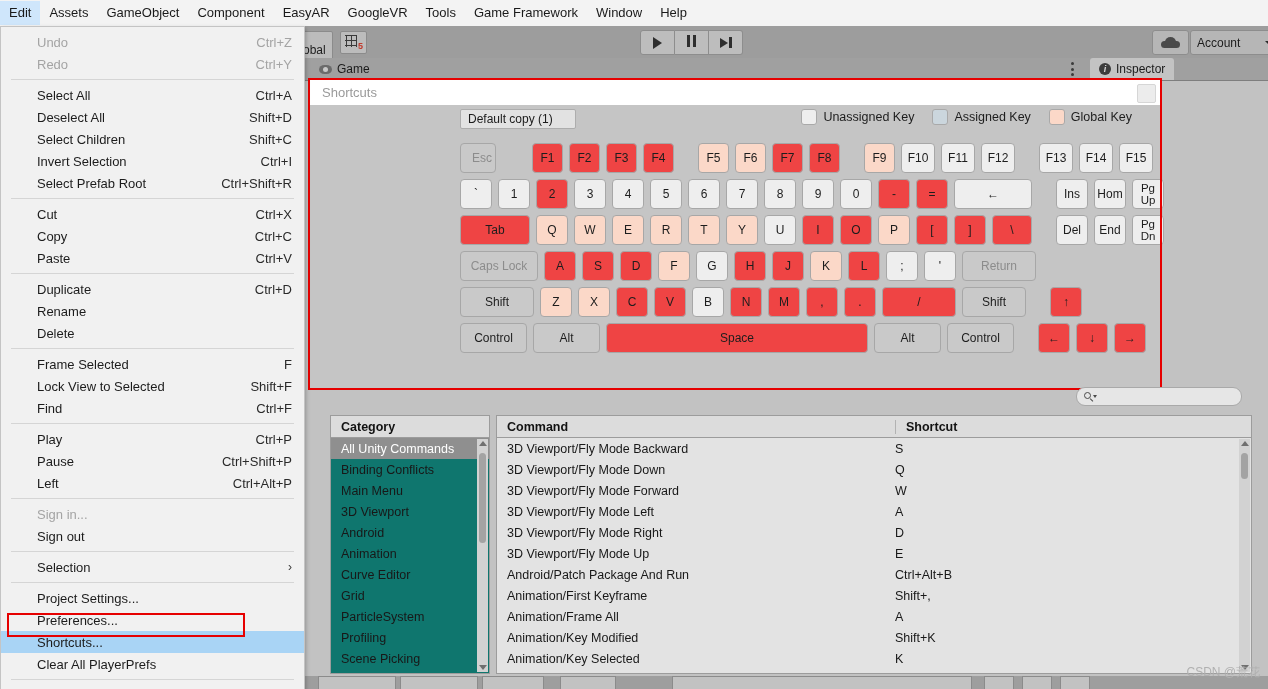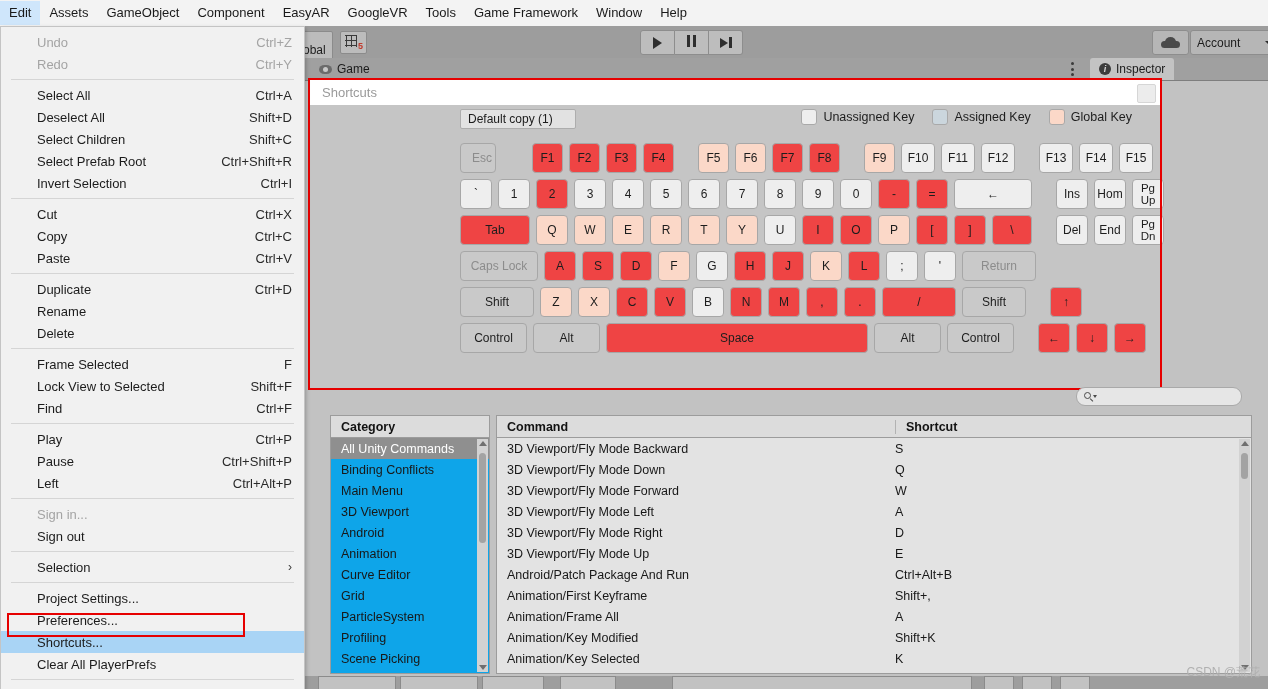--- a/index.html
+++ b/index.html
@@ -76,21 +76,21 @@
   .key.fkey{width:31px;}
 
   
   .searchrow{position:absolute;left:1076px;top:387px;width:166px;height:19px;background:#e6e6e6;border:1px solid #a9a9a9;border-radius:9px;display:flex;align-items:center;padding-left:7px;box-sizing:border-box;}
   .magn{position:relative;width:10px;height:10px;}
   .magn .circ{position:absolute;left:0;top:0;width:7px;height:7px;border:1.4px solid #4a4a4a;border-radius:50%;box-sizing:border-box;}
   .magn .hdl{position:absolute;left:6px;top:6px;width:4px;height:1.4px;background:#4a4a4a;transform:rotate(45deg);transform-origin:left center;}
   .magn .dn{position:absolute;left:9px;top:3px;width:0;height:0;border-top:3px solid #4a4a4a;border-left:2.5px solid transparent;border-right:2.5px solid transparent;}
 
   
-  .cat-panel{position:absolute;left:330px;top:415px;width:160px;height:259px;background:#0ea5e9;border:1px solid #9c9c9c;box-sizing:border-box;}
+  .cat-panel{position:absolute;left:330px;top:415px;width:160px;height:259px;background:#0f766e;border:1px solid #9c9c9c;box-sizing:border-box;}
   .cmd-panel{position:absolute;left:496px;top:415px;width:756px;height:259px;background:#e3e3e3;border:1px solid #9c9c9c;box-sizing:border-box;}
   .thead{height:22px;background:#dcdcdc;border-bottom:1px solid #9c9c9c;display:flex;align-items:center;font-weight:bold;font-size:12.5px;color:#121212;box-sizing:border-box;}
   .thead .col{padding-left:10px;}
   .thead .col.shortcut{border-left:1px solid #b2b2b2;margin-left:0;}
   .tbody{position:relative;overflow:hidden;}
   .cat-row{height:21px;display:flex;align-items:center;padding-left:10px;font-size:12.5px;color:#181818;}
   .cat-row.sel{background:#8f8f8f;color:#ffffff;}
   .cmd-row{height:21px;display:flex;align-items:center;font-size:12.5px;color:#181818;}
   .cmd-row .c-name{width:388px;padding-left:10px;box-sizing:border-box;}
   .cmd-row .c-key{padding-left:10px;box-sizing:border-box;}
@@ -440,27 +440,27 @@
       </div>
       <div class="em-item">
         <span>Deselect All</span>
         <span class="sc">Shift+D</span>
       </div>
       <div class="em-item">
         <span>Select Children</span>
         <span class="sc">Shift+C</span>
       </div>
       <div class="em-item">
+        <span>Invert Selection</span>
+        <span class="sc">Ctrl+I</span>
+      </div>
+      <div class="em-item">
         <span>Select Prefab Root</span>
         <span class="sc">Ctrl+Shift+R</span>
       </div>
-      <div class="em-item">
-        <span>Invert Selection</span>
-        <span class="sc">Ctrl+I</span>
-      </div>
       <div class="em-sep"></div>
       <div class="em-item">
         <span>Cut</span>
         <span class="sc">Ctrl+X</span>
       </div>
       <div class="em-item">
         <span>Copy</span>
         <span class="sc">Ctrl+C</span>
       </div>
       <div class="em-item">

